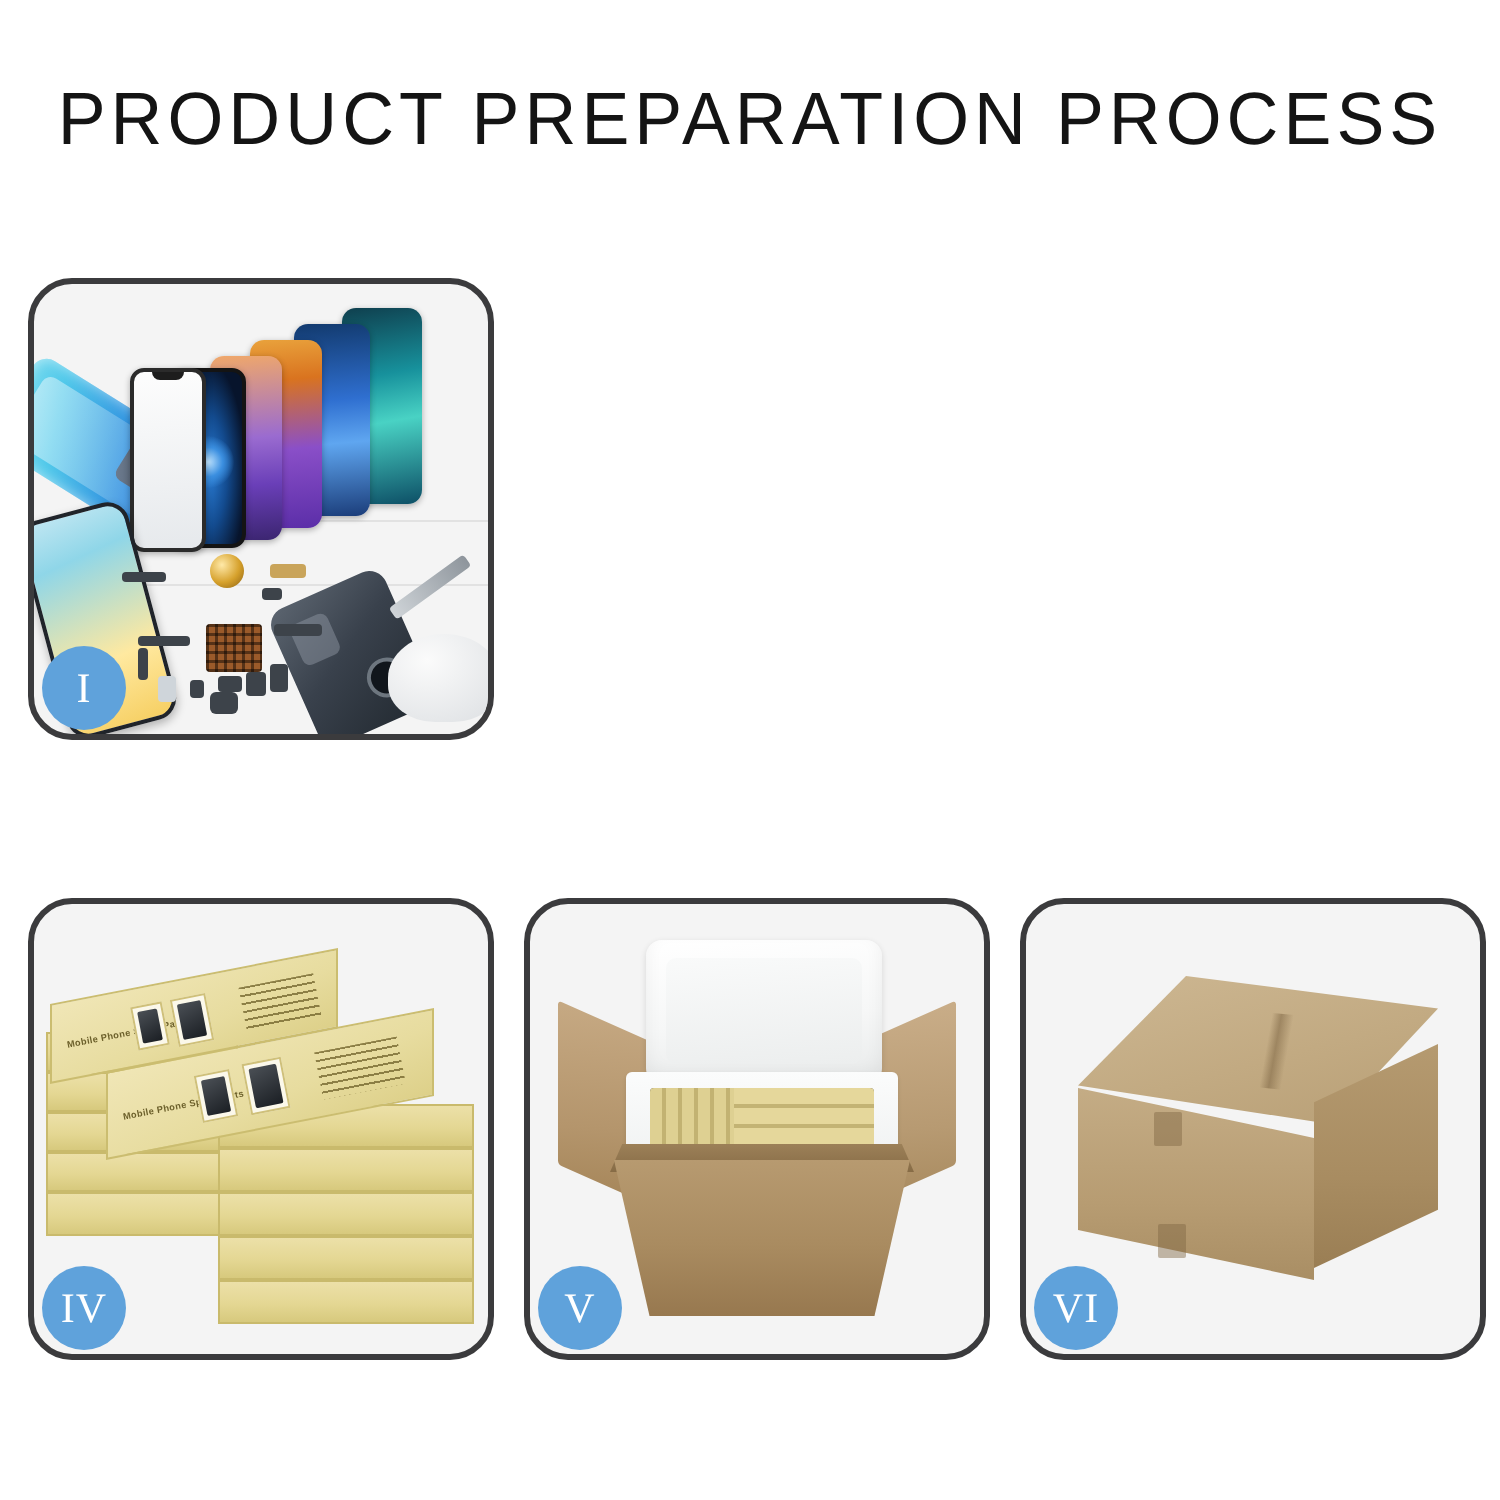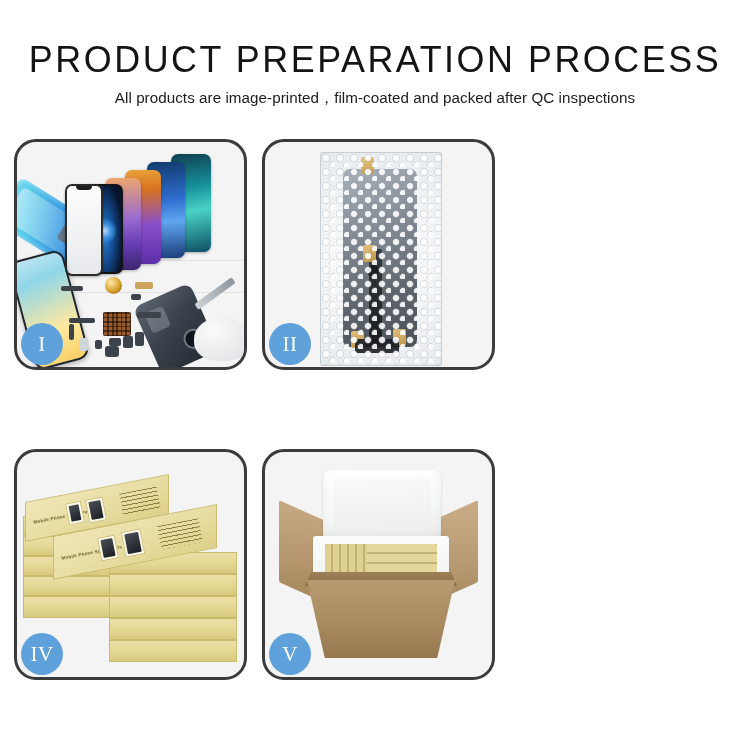--- a/index.html
+++ b/index.html
@@ -399,21 +399,20 @@
   .p6-tab{
     position:absolute; width:14px; height:17px;
     background: rgba(126,102,66,.45); border-radius:1px;
   }
 </style>
 </head>
 <body>
 
 <div id="header">
   <div id="page-title">PRODUCT PREPARATION PROCESS</div>
-  <div id="page-subtitle">All products are image-printed，film-coated and packed after QC inspections</div>
 </div>
 
 <div id="panel-grid">
 
   <div class="panel col1 row1">
     <div class="stage">
       <div class="shelf" style="top:118px"></div>
       <div class="shelf" style="top:150px"></div>
 
       <div class="p1-film"></div>
@@ -447,36 +446,20 @@
       <div class="prt" style="left:106px;top:194px;width:10px;height:12px;"></div>
       <div class="prt" style="left:88px;top:204px;width:14px;height:11px;border-radius:3px;"></div>
       <div class="prt" style="left:118px;top:190px;width:9px;height:14px;"></div>
 
       <div class="p1-tweezer"></div>
       <div class="p1-hand"></div>
     </div>
     <div class="badge">I</div>
   </div>
 
-  <div class="panel col2 row1">
-    <div class="stage">
-      <div class="p2-bag">
-        <div class="p2-screen"></div>
-        <div class="p2-flex"></div>
-        <div class="p2-tape" style="left:40px;top:4px;"></div>
-        <div class="p2-tape" style="left:42px;top:92px;"></div>
-        <div class="p2-tape" style="left:30px;top:178px;"></div>
-        <div class="p2-tape" style="left:72px;top:176px;"></div>
-        <div class="p2-conn" style="left:46px;top:112px;width:12px;height:12px;border-radius:50%;"></div>
-        <div class="p2-conn" style="left:34px;top:186px;width:44px;height:14px;"></div>
-        <div class="p2-bubbles"></div>
-      </div>
-    </div>
-    <div class="badge">II</div>
-  </div>
 
 
   <div class="panel col1 row2">
     <div class="stage">
       <div class="p4-stack">
 
         <div class="p4-box" style="left:0px;top:42px;width:96px;height:20px;"></div>
         <div class="p4-box" style="left:0px;top:62px;width:96px;height:20px;"></div>
         <div class="p4-box" style="left:0px;top:82px;width:96px;height:20px;"></div>
         <div class="p4-box" style="left:0px;top:102px;width:96px;height:20px;"></div>
@@ -521,14 +504,25 @@
       <div class="p5-inner">
         <div class="p5-vert"></div>
         <div class="p5-horz"></div>
       </div>
       <div class="p5-bodyTop"></div>
       <div class="p5-body"></div>
     </div>
     <div class="badge">V</div>
   </div>
 
+  <div class="panel col3 row2">
+    <div class="stage">
+      <div class="p6-top"></div>
+      <div class="p6-seam"></div>
+      <div class="p6-left"></div>
+      <div class="p6-right"></div>
+      <div class="p6-tab" style="left:64px;top:104px;"></div>
+      <div class="p6-tab" style="left:66px;top:160px;"></div>
+    </div>
+    <div class="badge">VI</div>
+  </div>
 
 </div>
 
 </body></html>

